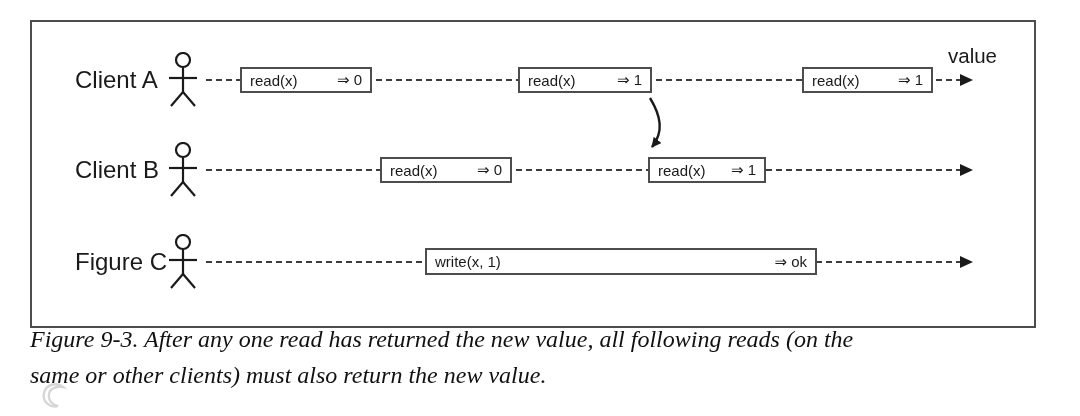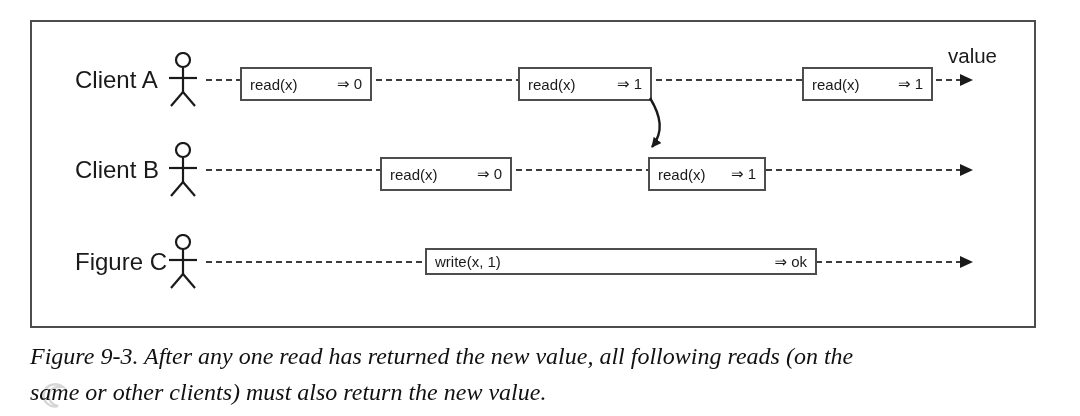--- a/index.html
+++ b/index.html
@@ -27,36 +27,36 @@
     border-top: 2px dashed #3c3c3c;
   }
   .tip {
     position: absolute; left: 960px; width: 0; height: 0;
     border-left: 13px solid #1a1a1a;
     border-top: 6px solid transparent;
     border-bottom: 6px solid transparent;
   }
 
   .opbox {
-    position: absolute; height: 34px; background: #ffffff;
+    position: absolute; height: 26px; background: #ffffff;
     border: 2px solid #4d4d4d;
     display: flex; justify-content: space-between; align-items: center;
     padding: 0 8px; font-size: 15px; color: #1a1a1a; white-space: nowrap;
   }
   .opbox .op, .opbox .res { display: inline-block; }
 
   .time-label {
     position: absolute; left: 948px; top: 44px;
     font-size: 20.5px; color: #1a1a1a;
   }
 
   .overlay { position: absolute; left: 0; top: 0; pointer-events: none; }
 
   .caption {
-    position: absolute; left: 30px; top: 338px; width: 1020px;
+    position: absolute; left: 30px; top: 321px; width: 1020px;
     font-family: "Liberation Serif", serif; font-style: italic;
     font-size: 24px; line-height: 36px; color: #111111; z-index: 2;
   }
 
   .watermark {
     position: absolute; left: 2px; top: 380px; z-index: 1;
     display: flex; align-items: center; gap: 4px;
     color: #c9c9c9; opacity: 0.75; flex-direction: column;
   }
   .watermark .wm-icon { width: 30px; height: 30px; }

